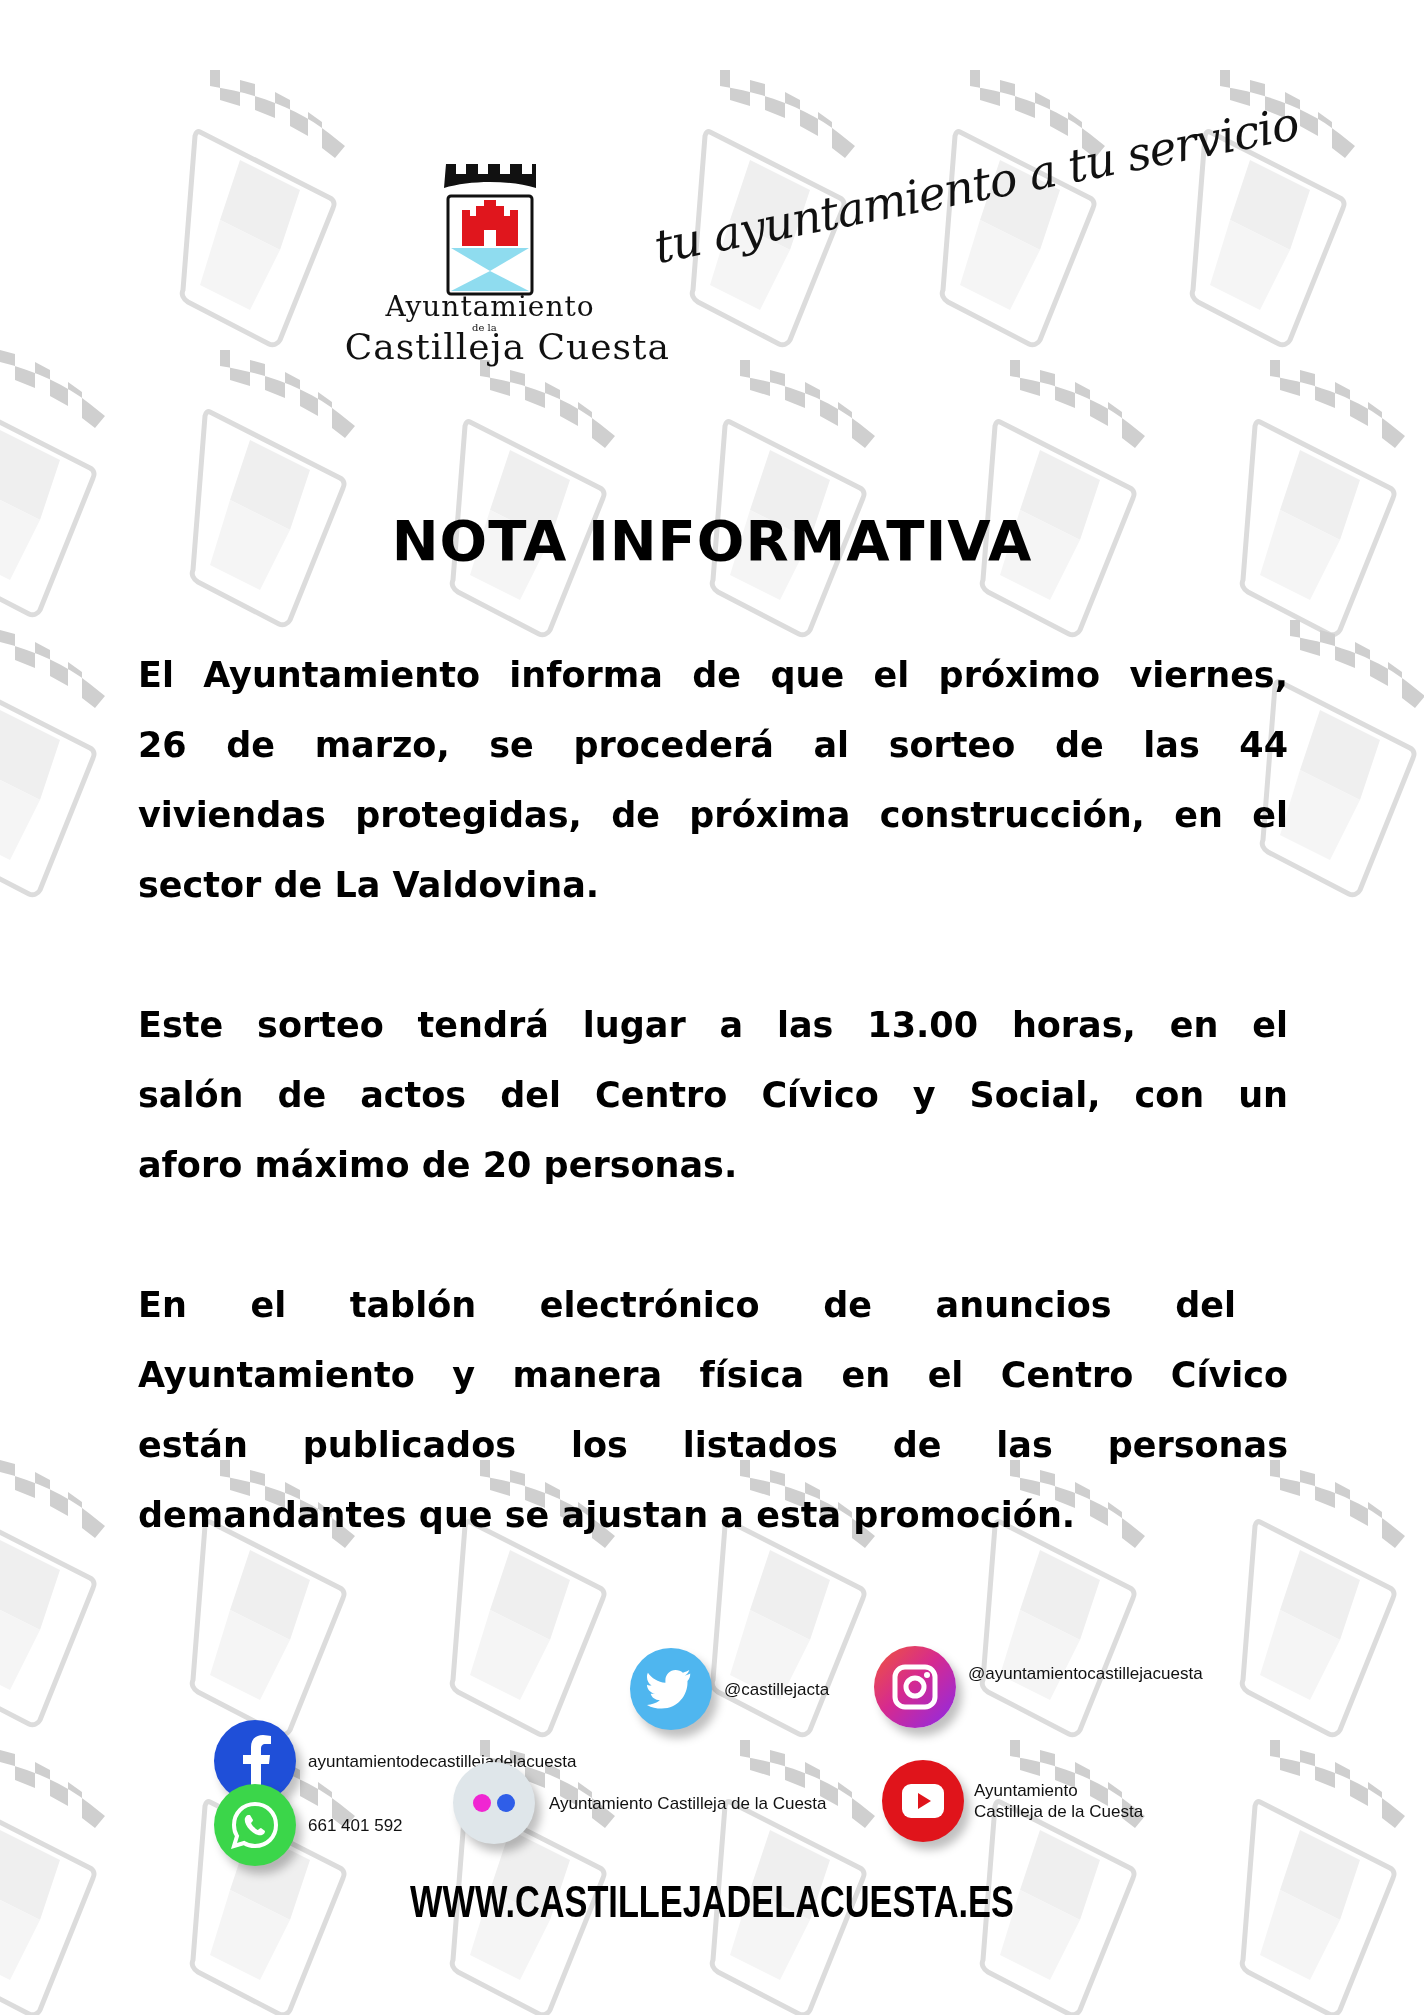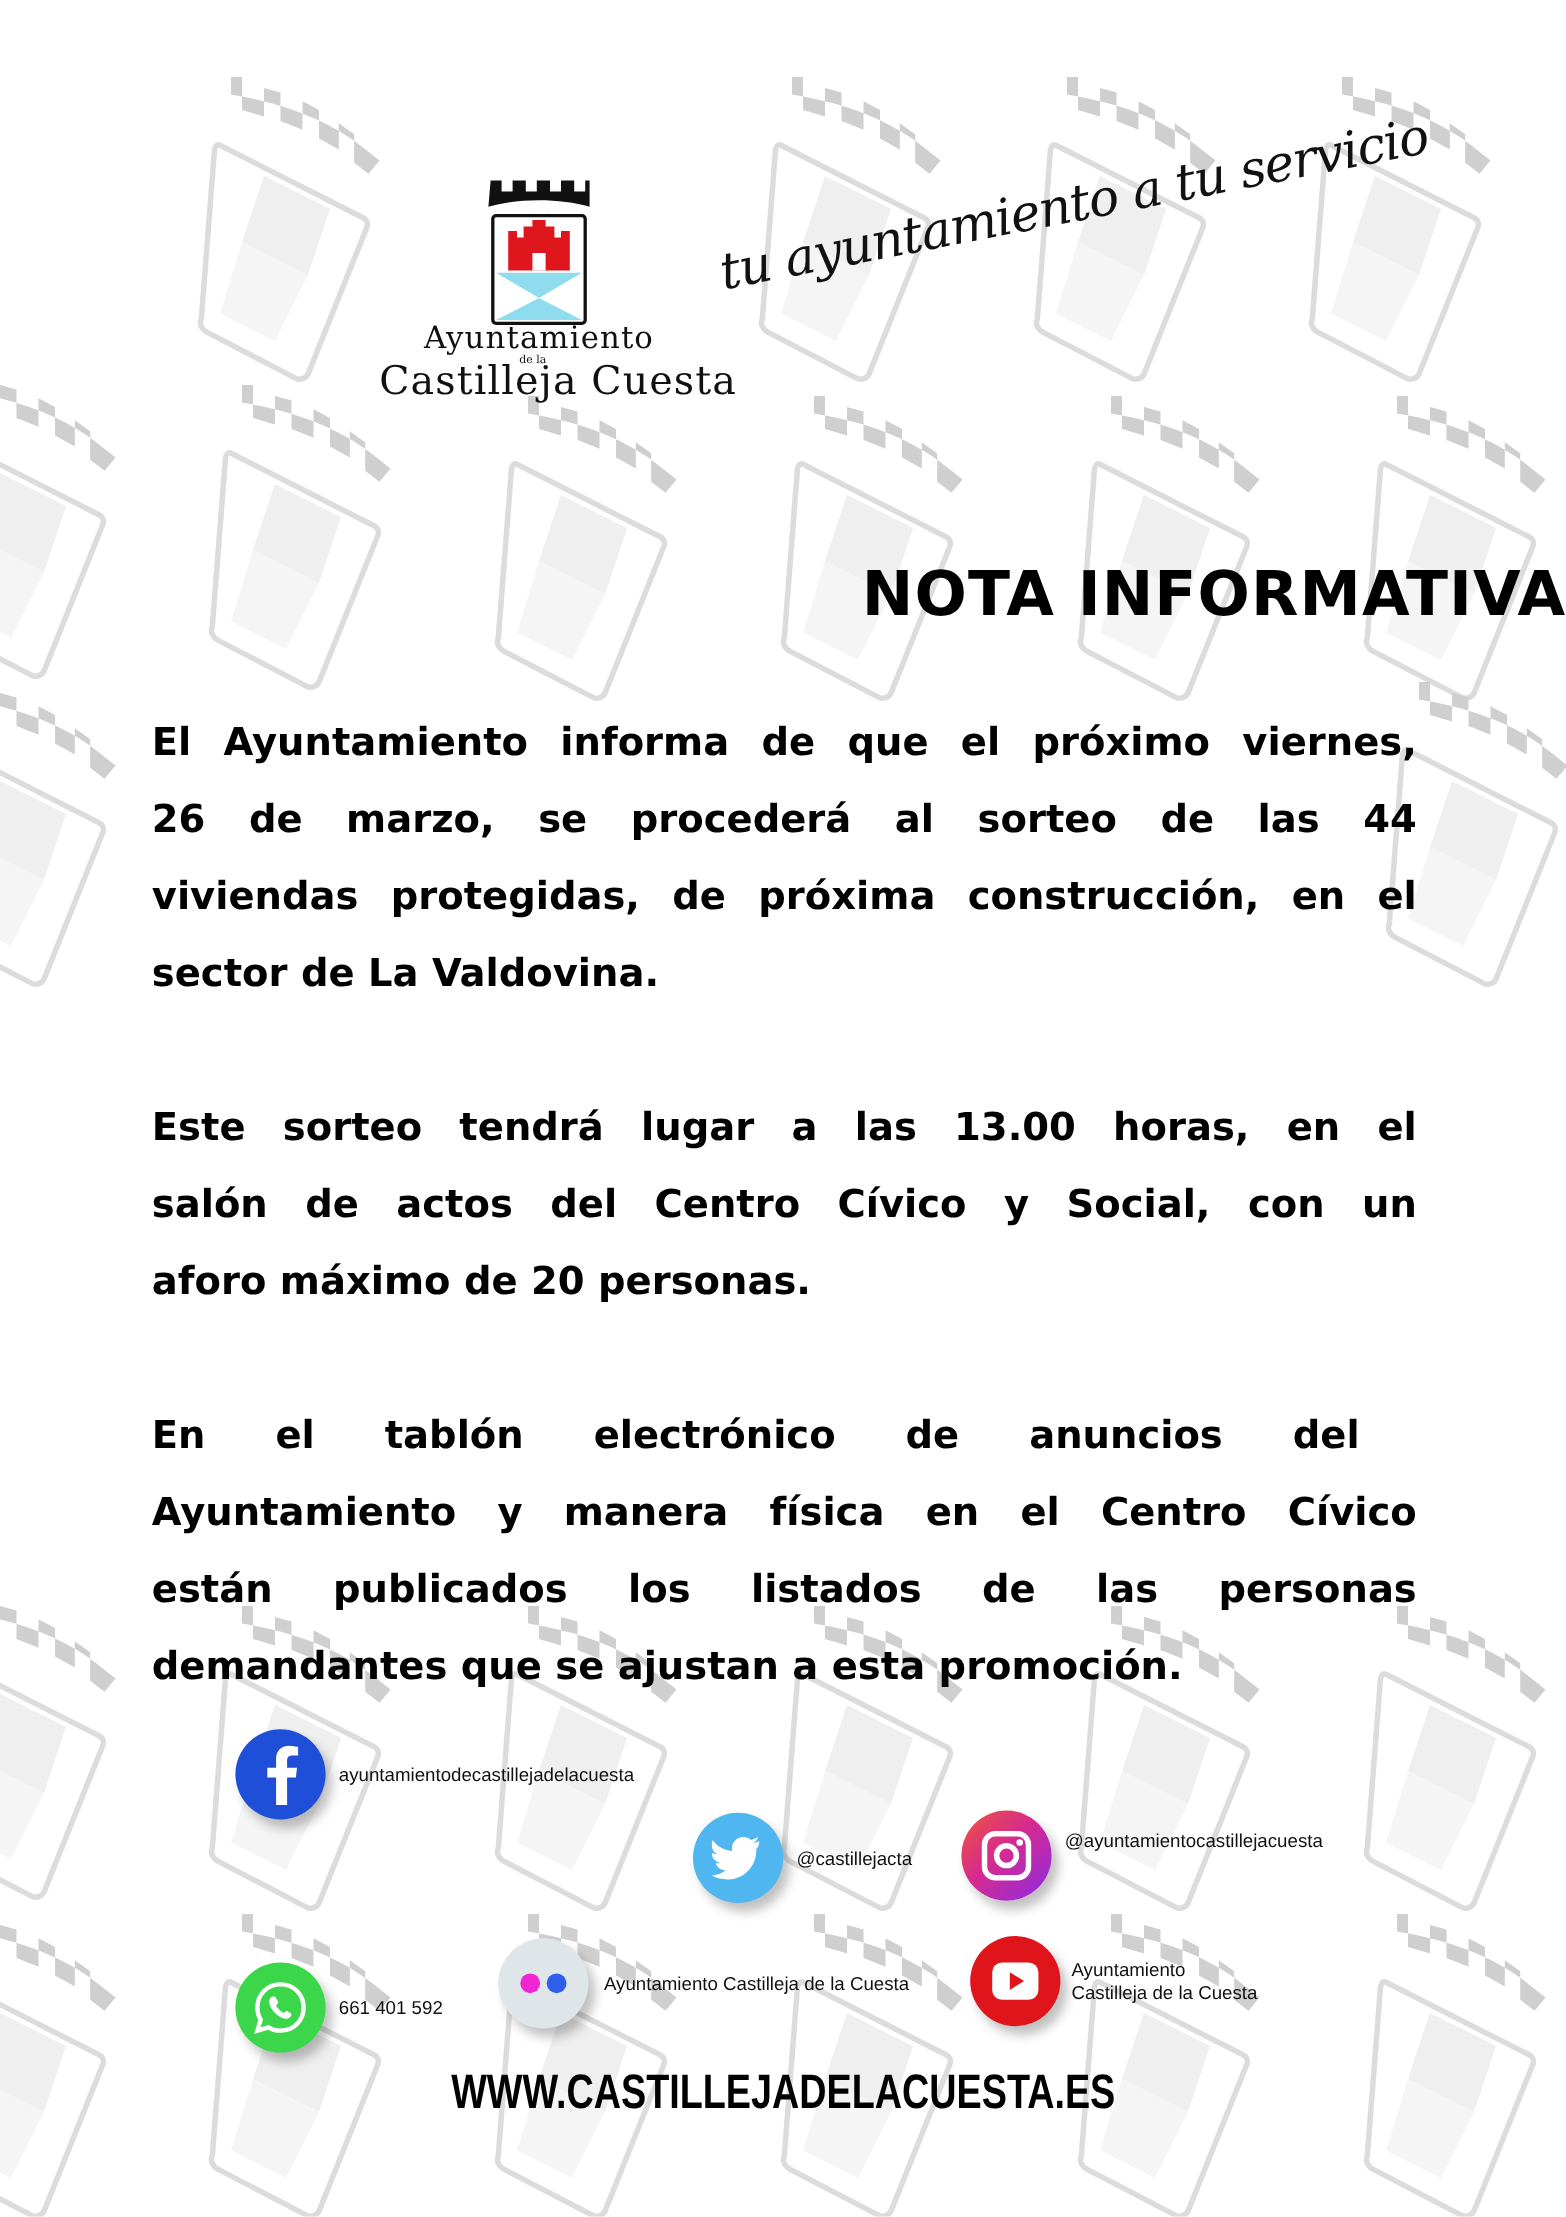--- a/index.html
+++ b/index.html
@@ -15,21 +15,21 @@
   .logo-line1 { position: absolute; left: 70px; top: 140px; width: 240px; text-align: center;
     font-family: "DejaVu Serif", serif; font-size: 28px; letter-spacing: 1px; color: #111; }
   .logo-small { position: absolute; left: 172px; top: 172px; font-family: "DejaVu Serif", serif; font-size: 10px; color: #111; }
   .logo-line2 { position: absolute; left: 10px; top: 176px; width: 360px; text-align: right;
     font-family: "DejaVu Serif", serif; font-size: 36px; letter-spacing: 1px; color: #111; }
   .slogan { position: absolute; left: 360px; top: 70px; font-family: "DejaVu Serif", serif;
     font-style: italic; font-size: 46px; color: #111; transform: rotate(-11deg); transform-origin: left bottom;
     letter-spacing: -1px; white-space: nowrap; }
 
   
-  .title { position: absolute; left: 0; top: 508px; width: 1424px; text-align: right; z-index: 2;
+  .title { position: absolute; left: 0; top: 508px; width: 1424px; text-align: center; z-index: 2;
     font-family: "DejaVu Sans", sans-serif; font-weight: bold; font-size: 56px; letter-spacing: 1px; }
 
   
   .body-text { position: absolute; left: 138px; width: 1150px; z-index: 2; }
   .para { font-family: "DejaVu Sans", sans-serif; font-weight: bold; font-size: 35px;
     line-height: 70px; text-align: justify; text-align-last: auto; }
   .para .line { display: block; text-align: justify; text-align-last: justify; white-space: nowrap; }
   .para .line.last { text-align-last: left; }
 
   
@@ -120,21 +120,21 @@
 
 <div class="body-text" style="top:1270px;">
   <p class="para">
     <span class="line" style="width:1098px;">En el tablón electrónico de anuncios del</span>
     <span class="line">Ayuntamiento y manera física en el Centro Cívico</span>
     <span class="line">están publicados los listados de las personas</span>
     <span class="line last">demandantes que se ajustan a esta promoción.</span>
   </p>
 </div>
 
-<div class="social" style="left:214px; top:1572px;">
+<div class="social" style="left:214px; top:1720px;">
   <div class="s-icon" style="background:#1f4fd8;">
     <svg width="40" height="56" viewBox="0 0 40 56">
         <path d="M26,56 L26,31 L34,31 L35,22 L26,22 L26,16 C26,13 27,11 31,11 L36,11 L36,3 C34,3 31,2 28,2 C20,2 16,7 16,14 L16,22 L8,22 L8,31 L16,31 L16,56 Z" fill="#fff"></path>
       </svg>
   </div>
   <span class="s-text">ayuntamientodecastillejadelacuesta</span>
 </div>
 
 <div class="social" style="left:630px; top:1648px;">
   <div class="s-icon" style="background:#4fb6ef;">

